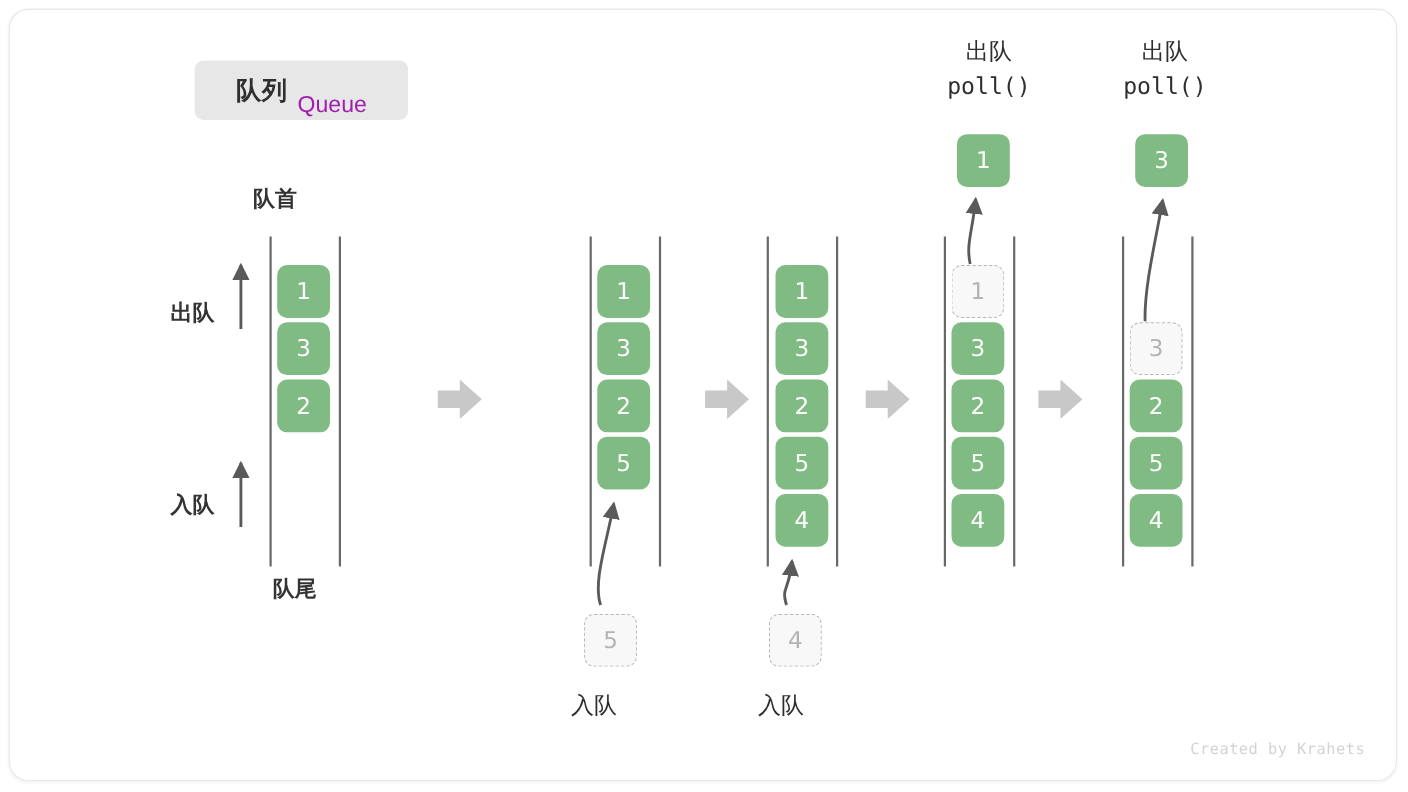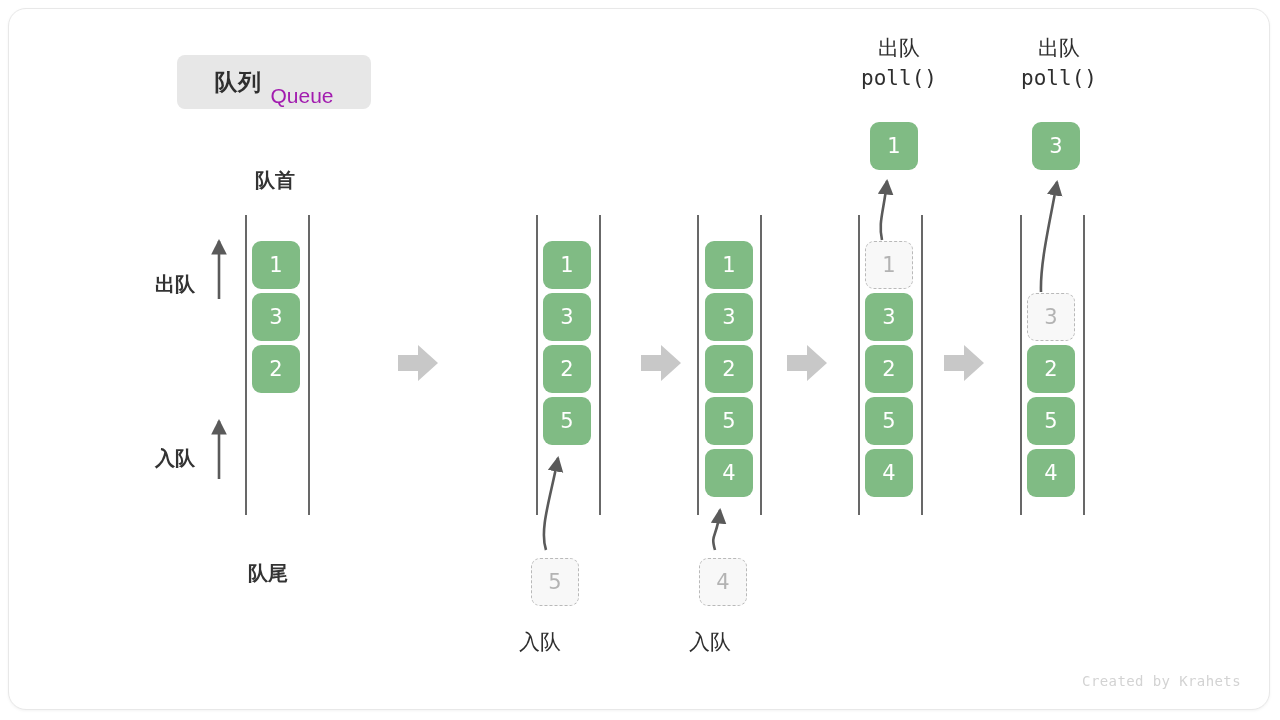--- a/index.html
+++ b/index.html
@@ -133,22 +133,22 @@
 </head>
 <body>
 
 <div class="card">
 
   <div class="abs title-badge">
     <span class="title-cn">队列</span>
     <span class="title-en">Queue</span>
   </div>
 
-  <div class="abs cap" style="left:246px; top:158px;">队首</div>
-  <div class="abs cap" style="left:239px; top:551px;">队尾</div>
+  <div class="abs cap" style="left:221px; top:158px;">队首</div>
+  <div class="abs cap" style="left:239px; top:513px;">队尾</div>
 
   <div class="abs side-label" style="left:146px; top:262px;">出队</div>
   <div class="abs side-label" style="left:146px; top:436px;">入队</div>
 
   <div class="abs rail" style="left:236px; top:206px; height:300px;"></div>
   <div class="abs rail" style="left:299px; top:206px; height:300px;"></div>
 
   <div class="abs box filled" style="left:243px; top:232px;">1</div>
   <div class="abs box filled" style="left:243px; top:284px;">3</div>
   <div class="abs box filled" style="left:243px; top:336px;">2</div>

